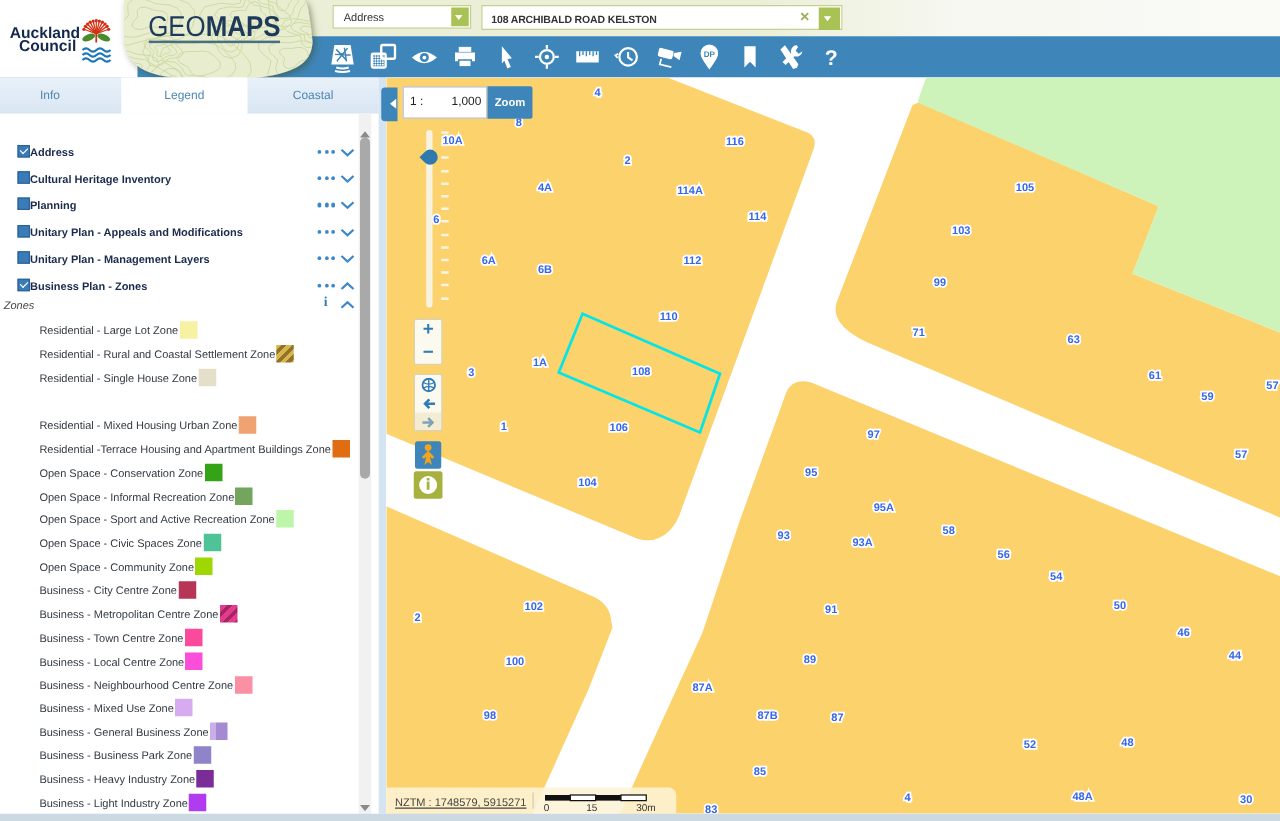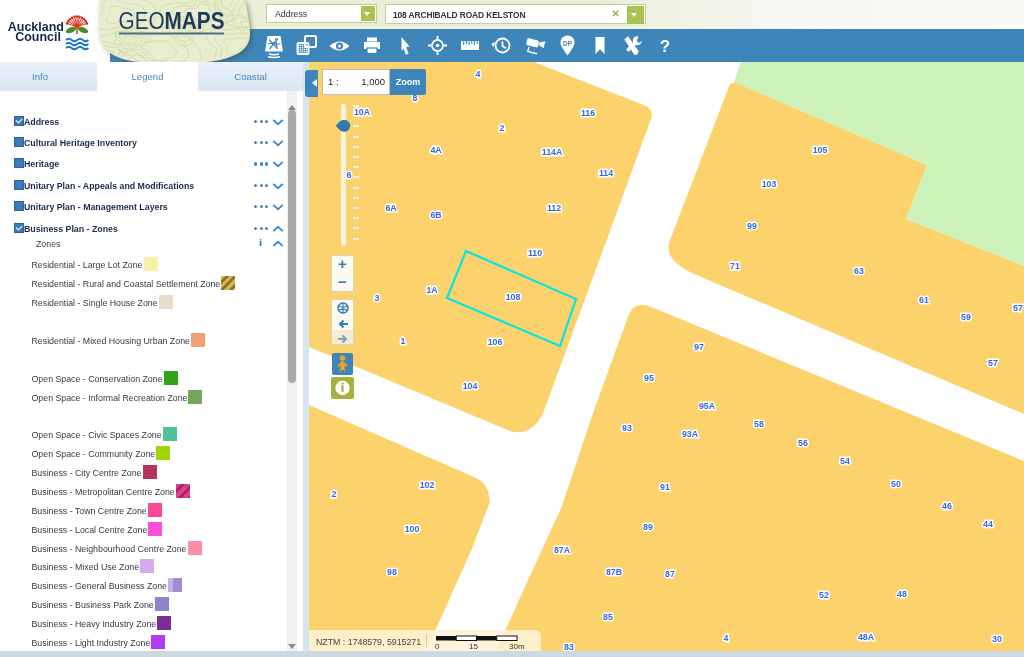--- a/index.html
+++ b/index.html
@@ -6,21 +6,21 @@
   html,body { width:1024px; height:657px; overflow:hidden; font-family:"Liberation Sans", sans-serif; }
   .page { position:relative; width:1024px; height:657px; background:#fff; overflow:hidden; }
   .abs { position:absolute; }
   .strip { left:0; top:0; width:1024px; height:29px; background:linear-gradient(90deg,#ebefd7 0,#ebefd7 600px,#f6f7f0 760px,#fafbf7 100%); }
   .toolbar { left:0; top:29px; width:1024px; height:33px; background:#3e86ba; }
   .logobox { left:0; top:0; width:110px; height:62px; background:#fff; }
   .selbox { left:266px; top:3.5px; width:111px; height:19px; background:#fff; border:1px solid #c6cf92; font-size:8.8px; color:#333; }
   .selbox .txt { position:absolute; left:8px; top:4px; }
   .greenbtn { position:absolute; right:1px; top:1px; width:14px; height:15px; background:#a8c253; }
   .greenbtn:after { content:""; position:absolute; left:3px; top:6px; border:3.5px solid transparent; border-top:4.5px solid #fff; }
-  .inpbox { left:385px; top:3.5px; width:261px; height:20px; background:#fff; border:1px solid #c6cf92; font-size:8.8px; color:#3a3a3a; }
+  .inpbox { left:385px; top:3.5px; width:289px; height:20px; background:#fff; border:1px solid #c6cf92; font-size:8.8px; color:#3a3a3a; }
   .inpbox .txt { position:absolute; left:7px; top:5px; font-weight:bold; font-size:8.4px; letter-spacing:-0.1px; color:#333; }
   .xmark { position:absolute; right:25px; top:3px; color:#9cae57; font-weight:bold; font-size:10px; }
   .inpbox .greenbtn { width:17px; height:18px; }
   .inpbox .greenbtn:after { left:4px; top:7px; }
   .tabbar { left:0; top:62px; width:303px; height:29px; background:linear-gradient(180deg,#e9f1f9,#d8e6f3); }
   .tab { position:absolute; top:0; height:29px; font-size:9.6px; color:#4e86b4; text-align:center; line-height:29px; }
   .tab.active { background:#fff; }
   .sidecontent { left:0; top:91px; width:303px; height:560px; background:#fff; }
   .lrow { position:absolute; left:0; width:290px; height:17px; }
   .lrow .cb { position:absolute; left:13.5px; top:3px; width:10px; height:10px; background:#3a7cb8; border:1px solid #2d639a; }
@@ -260,21 +260,21 @@
           <i style="left:11px"></i>
         </span>
         <span class="chev">
           <svg width="12" height="8">
             <polyline points="1.2,1.8 6,6.2 10.8,1.8" stroke="#3b87c8" stroke-width="1.8" fill="none"></polyline>
           </svg>
         </span>
       </div>
       <div class="lrow" style="top:64.3px">
         <span class="cb"></span>
-        <span class="lab">Heritage</span>
+        <span class="lab">Planning</span>
         <span class="dots">
           <i style="left:0"></i>
           <i style="left:5.5px"></i>
           <i style="left:11px"></i>
         </span>
         <span class="chev">
           <svg width="12" height="8">
             <polyline points="1.2,1.8 6,6.2 10.8,1.8" stroke="#3b87c8" stroke-width="1.8" fill="none"></polyline>
           </svg>
         </span>
@@ -315,34 +315,36 @@
           <i style="left:5.5px"></i>
           <i style="left:11px"></i>
         </span>
         <span class="chev">
           <svg width="12" height="8">
             <polyline points="1.2,6.2 6,1.8 10.8,6.2" stroke="#3b87c8" stroke-width="1.8" fill="none"></polyline>
           </svg>
         </span>
       </div>
       <div class="lrow" style="top:144px">
-        <span class="lab" style="left:36px;font-weight:normal;color:#444;">Zones</span>
+        <span class="lab" style="left:3px;font-weight:normal;color:#444;font-style:italic;">Zones</span>
         <span style="position:absolute;left:259px;top:1px;color:#2e7cb8;font-weight:bold;font-size:11px;font-family:'Liberation Serif',serif;">i</span>
         <span class="chev" style="left:272px;top:5px;">
           <svg width="12" height="8">
             <polyline points="1.2,6.2 6,1.8 10.8,6.2" stroke="#3b87c8" stroke-width="1.8" fill="none"></polyline>
           </svg>
         </span>
       </div>
       <div class="legrow" style="top:166.4px">Residential - Large Lot Zone<span class="sw" style="background:#f6f1a3;"></span></div>
       <div class="legrow" style="top:185.3px">Residential - Rural and Coastal Settlement Zone<span class="sw" style="background:repeating-linear-gradient(135deg,#d3b94a 0 3px,#97702f 3px 6px);"></span></div>
       <div class="legrow" style="top:204.1px">Residential - Single House Zone<span class="sw" style="background:#e5dfca;"></span></div>
       <div class="legrow" style="top:241.9px">Residential - Mixed Housing Urban Zone<span class="sw" style="background:#f0a273;"></span></div>
+      <div class="legrow" style="top:260.8px">Residential -Terrace Housing and Apartment Buildings Zone<span class="sw" style="background:#e06d12;"></span></div>
       <div class="legrow" style="top:279.6px">Open Space - Conservation Zone<span class="sw" style="background:#35a317;"></span></div>
       <div class="legrow" style="top:298.5px">Open Space - Informal Recreation Zone<span class="sw" style="background:#74a55f;"></span></div>
+      <div class="legrow" style="top:317.4px">Open Space - Sport and Active Recreation Zone<span class="sw" style="background:#bdf5a9;"></span></div>
       <div class="legrow" style="top:336.2px">Open Space - Civic Spaces Zone<span class="sw" style="background:#4fc398;"></span></div>
       <div class="legrow" style="top:355.1px">Open Space - Community Zone<span class="sw" style="background:#9fd703;"></span></div>
       <div class="legrow" style="top:374.0px">Business - City Centre Zone<span class="sw" style="background:#b73557;"></span></div>
       <div class="legrow" style="top:392.8px">Business - Metropolitan Centre Zone<span class="sw" style="background:repeating-linear-gradient(135deg,#e23c8e 0 4px,#a82562 4px 7px);"></span></div>
       <div class="legrow" style="top:411.7px">Business - Town Centre Zone<span class="sw" style="background:#f94a9c;"></span></div>
       <div class="legrow" style="top:430.6px">Business - Local Centre Zone<span class="sw" style="background:#fb4fd9;"></span></div>
       <div class="legrow" style="top:449.5px">Business - Neighbourhood Centre Zone<span class="sw" style="background:#fb8fa3;"></span></div>
       <div class="legrow" style="top:468.3px">Business - Mixed Use Zone<span class="sw" style="background:#d7abef;"></span></div>
       <div class="legrow" style="top:487.2px">Business - General Business Zone<span class="sw" style="background:linear-gradient(90deg,#c9aee8 0 5px,#a58ad2 5px);"></span></div>
       <div class="legrow" style="top:506.1px">Business - Business Park Zone<span class="sw" style="background:#8f83c9;"></span></div>
@@ -460,21 +462,21 @@
             <circle cx="10.5" cy="5" r="2.7"></circle>
             <path d="M10.5,7.5 L5.5,12.5 L7,14 L9,12.5 L7.5,19 L10.5,16.5 L13.5,19 L12,12.5 L14,14 L15.5,12.5 Z"></path>
           </g>
         </svg></div>
       <div class="abs" style="left:22px;top:315px;width:23px;height:22px;background:#a7b23e;border-radius:2px;"><svg width="23" height="22">
           <circle cx="11.5" cy="11" r="7.2" fill="#fff"></circle>
           <rect x="10.4" y="8.2" width="2.2" height="6.6" fill="#a7b23e"></rect>
           <rect x="10.4" y="5.4" width="2.2" height="2" fill="#a7b23e"></rect>
         </svg></div>
       <div class="abs coordbar">
-        <span style="position:absolute;left:11px;top:7px;">NZTM : 1748579, 5915271</span>
+        <span style="position:absolute;left:11px;top:7px;text-decoration:underline;">NZTM : 1748579, 5915271</span>
         <span style="position:absolute;left:121px;top:4px;width:1px;height:13px;background:#ccc;"></span>
         <svg width="176" height="21" style="position:absolute;left:129px;top:0">
           <rect x="2" y="6" width="20.25" height="4.5" fill="#111"></rect>
           <rect x="22.25" y="6" width="20.25" height="4.5" fill="#fff" stroke="#111" stroke-width="1"></rect>
           <rect x="42.5" y="6" width="20.25" height="4.5" fill="#111"></rect>
           <rect x="62.75" y="6" width="20.25" height="4.5" fill="#fff" stroke="#111" stroke-width="1"></rect>
           <text x="1" y="18.5" font-size="8" fill="#333" font-family="Liberation Sans">0</text>
           <text x="35" y="18.5" font-size="8" fill="#333" font-family="Liberation Sans">15</text>
           <text x="75" y="18.5" font-size="8" fill="#333" font-family="Liberation Sans">30m</text>
         </svg>

